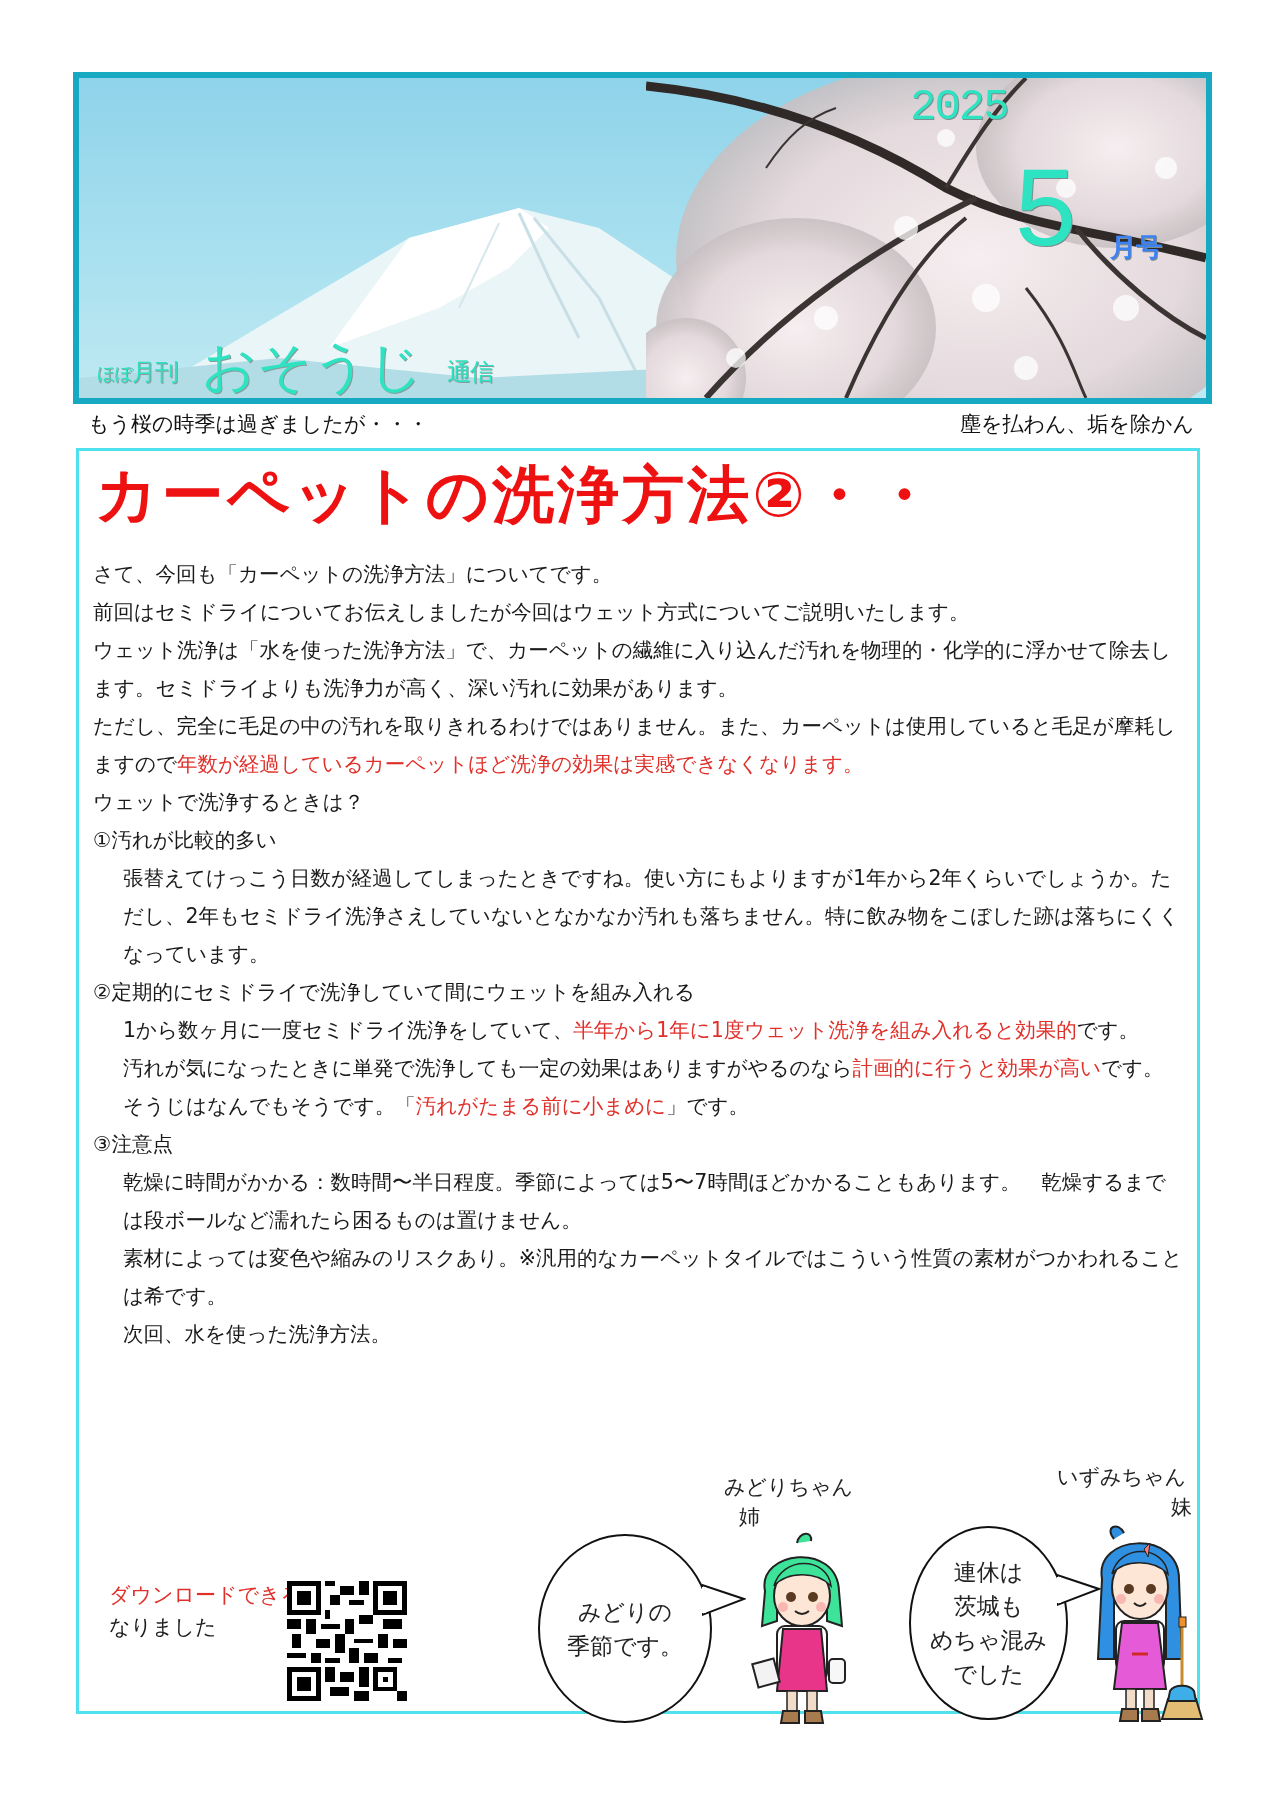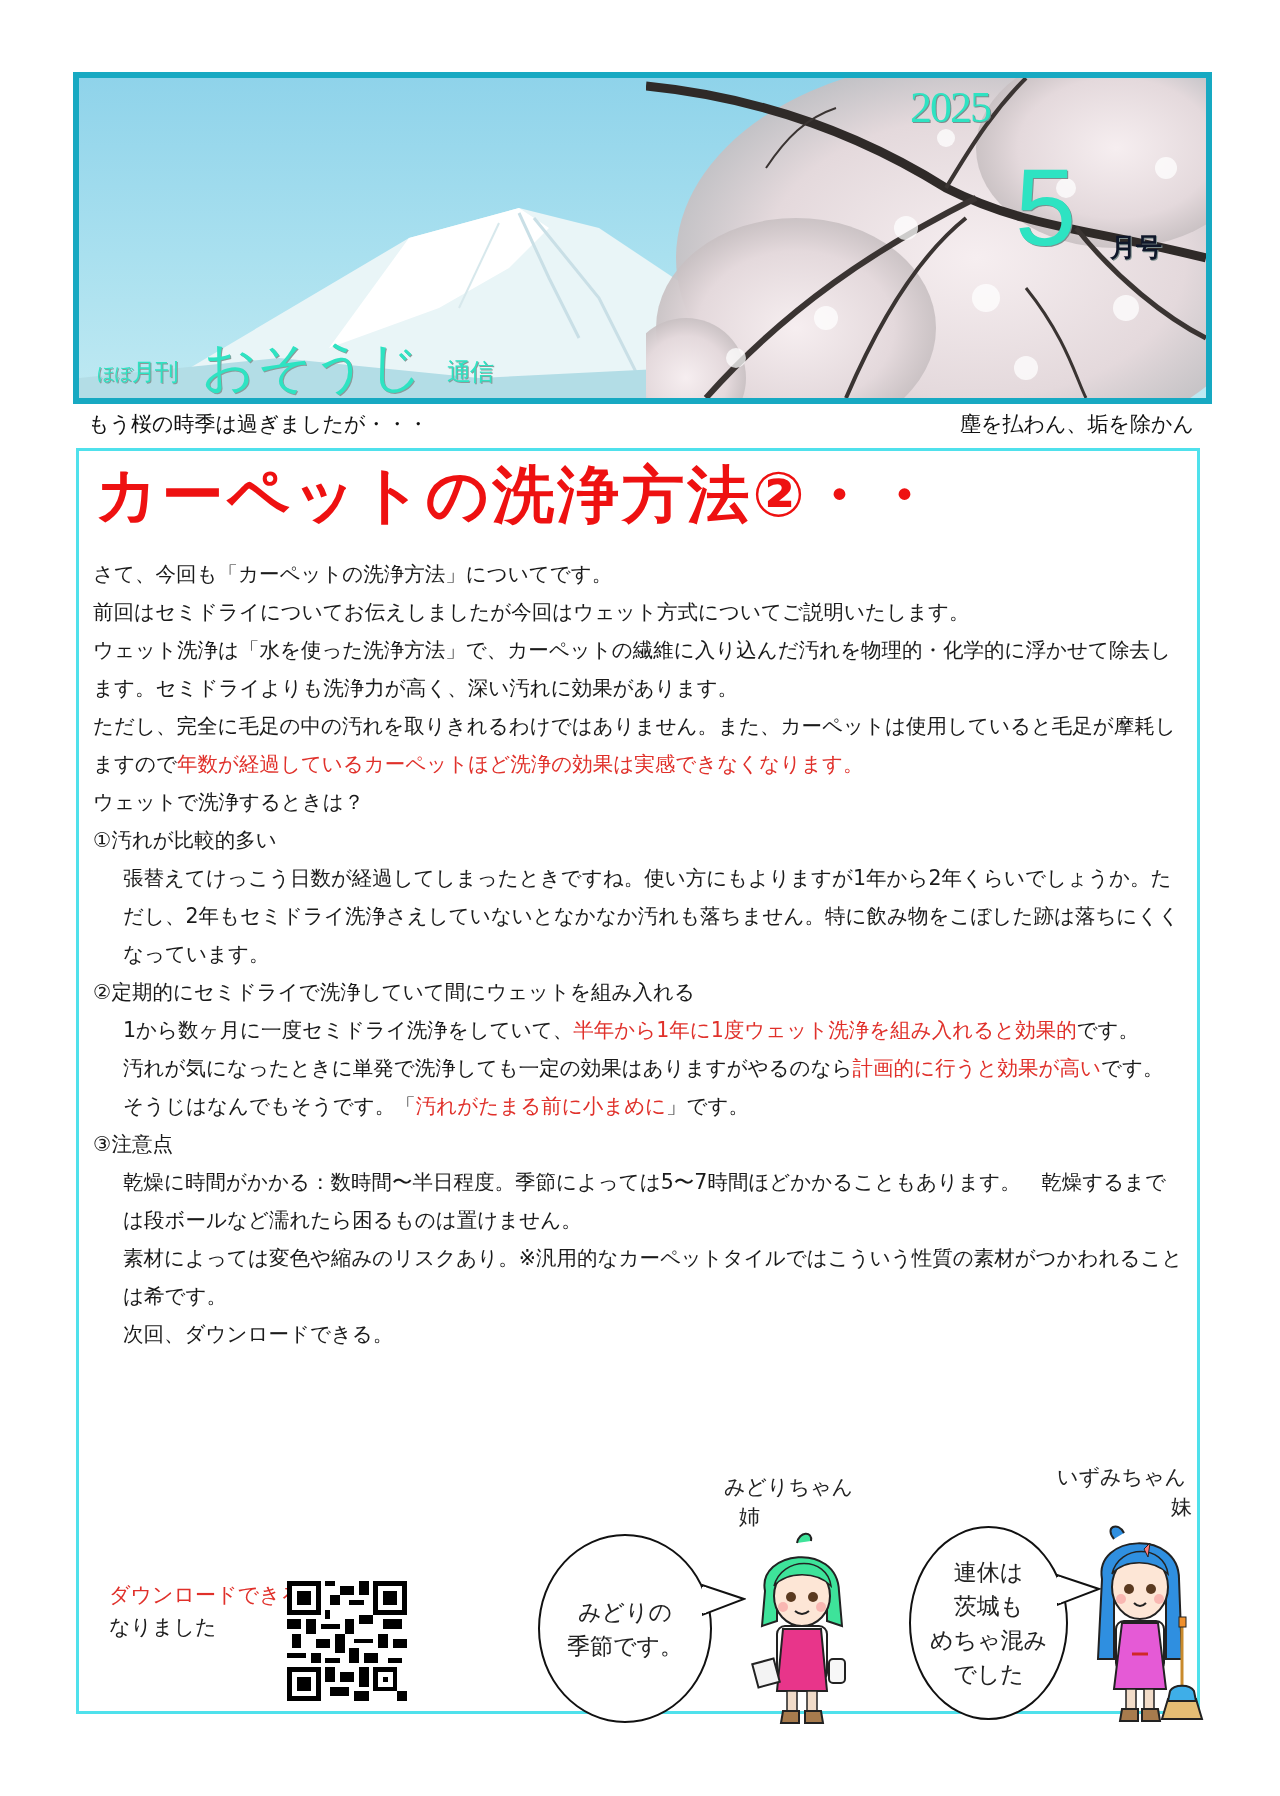--- a/index.html
+++ b/index.html
@@ -10,25 +10,25 @@
     .banner { position: absolute; left: 73px; top: 72px; width: 1127px; height: 320px;
               border: 6px solid #17a9c2; overflow: hidden;
               background: linear-gradient(180deg, #8fd3ea 0%, #a9e0ef 55%, #bfe9f2 100%); }
     .mountain { position: absolute; left: 0; top: 0; width: 100%; height: 100%; }
     .blossom-area { position: absolute; right: 0; top: 0; width: 560px; height: 100%; }
     .banner-title { position: absolute; left: 18px; bottom: 4px; display: flex; align-items: flex-end; gap: 14px;
                     color: #2ee3c2; text-shadow: 1px 1px 0 #8a9a9a; }
     .banner-title .small { font-size: 24px; font-weight: normal; letter-spacing: -1px; padding-bottom: 6px; }
     .banner-title .small .tiny { font-size: 18px; }
     .banner-title .big { font-family: "DejaVu Serif", "Liberation Serif", serif; font-size: 54px; line-height: 1; padding: 0 10px; }
-    .year { position: absolute; left: 910px; top: 82px; font-family: Liberation Serif, serif;
+    .year { position: absolute; left: 910px; top: 82px; font-family: Liberation Mono, monospace;
             font-size: 44px; color: #2ee3c2; letter-spacing: -2px; text-shadow: 1px 1px 0 #7d8d8d; }
     .month { position: absolute; left: 1015px; top: 152px; font-family: "Liberation Sans", sans-serif;
              font-size: 110px; line-height: 1; color: #2ee3c2; text-shadow: 1px 1px 0 #7d8d8d; }
-    .month-suffix { position: absolute; left: 1110px; top: 230px; font-size: 26px; font-weight: bold; color: #0f172a;
+    .month-suffix { position: absolute; left: 1110px; top: 230px; font-size: 26px; font-weight: bold; color: #3b82f6;
                     text-shadow: 1px 1px 0 #7d8d8d; }
 
     
     .subline { position: absolute; top: 410px; left: 88px; width: 1106px; display: flex; justify-content: space-between;
                font-size: 21px; color: #111; }
 
     
     .main { position: absolute; left: 76px; top: 448px; width: 1124px; height: 1266px;
             border: 3px solid #4fe1ec; box-sizing: border-box; }
     .title { position: absolute; left: 16px; top: 2px; font-size: 62px; font-weight: bold; color: #ee1111;
@@ -125,21 +125,21 @@
     <p>①汚れが比較的多い</p>
     <p class="indent">張替えてけっこう日数が経過してしまったときですね。使い方にもよりますが1年から2年くらいでしょうか。ただし、2年もセミドライ洗浄さえしていないとなかなか汚れも落ちません。特に飲み物をこぼした跡は落ちにくくなっています。</p>
 
     <p class="gap-s">②定期的にセミドライで洗浄していて間にウェットを組み入れる</p>
     <p class="indent"><span>1から数ヶ月に一度セミドライ洗浄をしていて、</span><span class="red">半年から1年に1度ウェット洗浄を組み入れると効果的</span><span>です。</span></p>
     <p class="indent"><span>汚れが気になったときに単発で洗浄しても一定の効果はありますがやるのなら</span><span class="red">計画的に行うと効果が高い</span><span>です。そうじはなんでもそうです。「</span><span class="red">汚れがたまる前に小まめに</span><span>」です。</span></p>
 
     <p class="gap-s">③注意点</p>
     <p class="indent">乾燥に時間がかかる：数時間〜半日程度。季節によっては5〜7時間ほどかかることもあります。　乾燥するまでは段ボールなど濡れたら困るものは置けません。</p>
     <p class="indent">素材によっては変色や縮みのリスクあり。※汎用的なカーペットタイルではこういう性質の素材がつかわれることは希です。</p>
-    <p class="indent">次回、ダウンロードできる。</p>
+    <p class="indent">次回、水を使った洗浄方法。</p>
   </div>
 
   <div class="download">
     <span class="red">ダウンロードできる</span><span>ように</span><br>
     <span>なりました</span>
   </div>
   <svg class="qr" viewBox="0 0 25 25" shape-rendering="crispEdges">
     <rect width="25" height="25" fill="#fff"></rect>
     <g fill="#000">
       <rect x="0" y="0" width="7" height="7"></rect>

